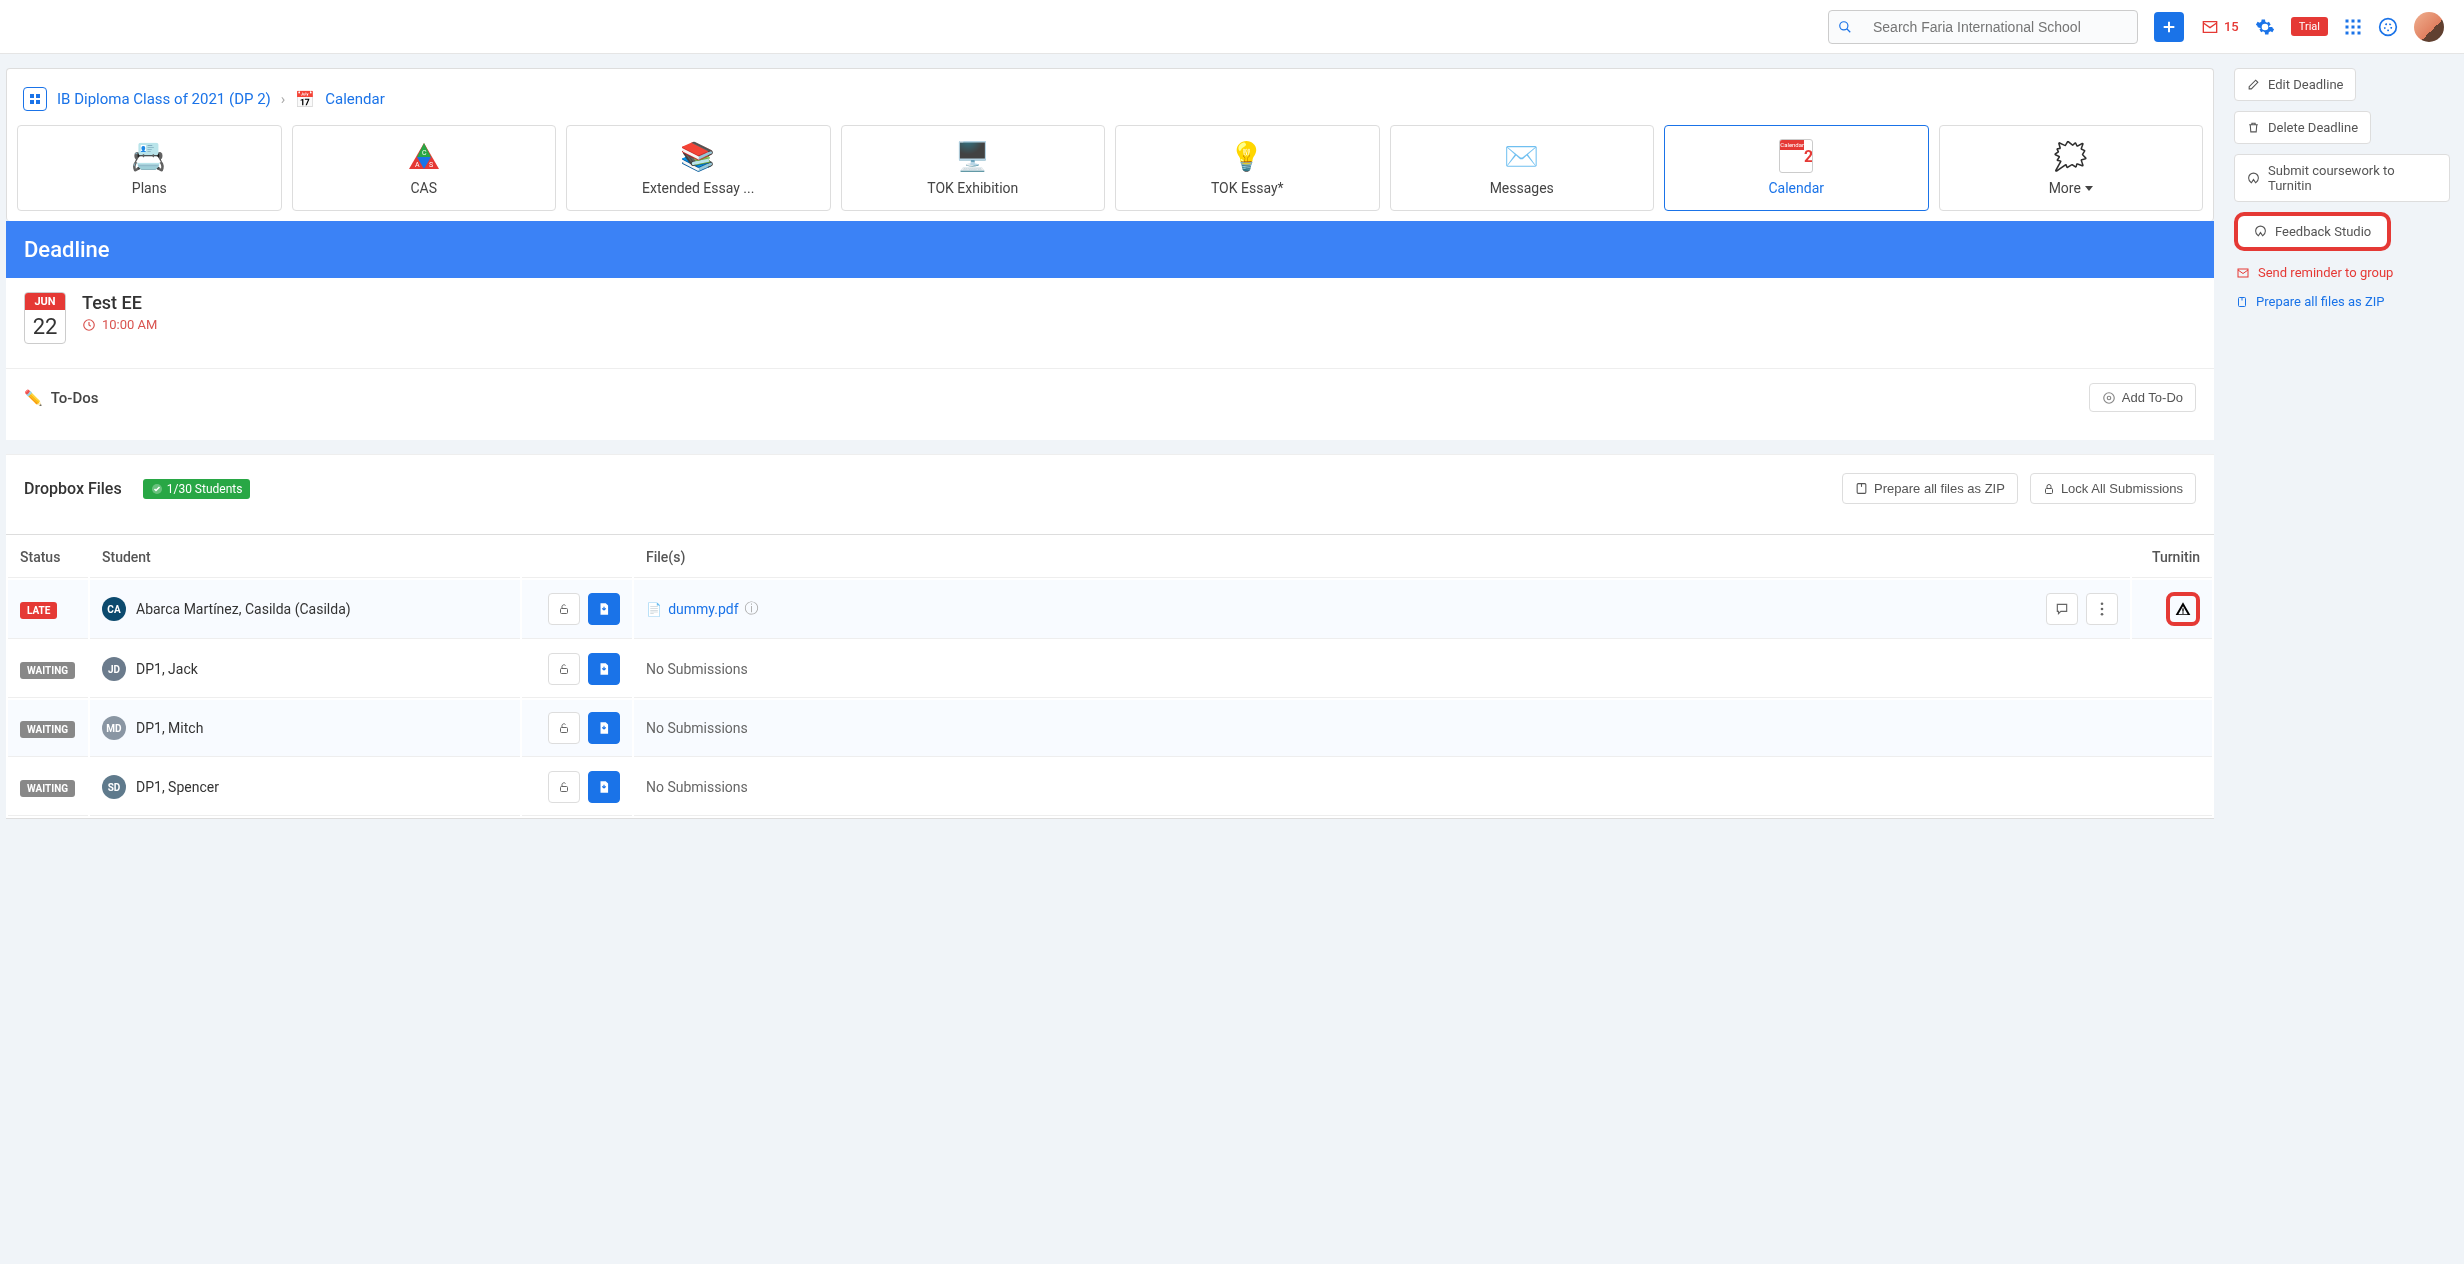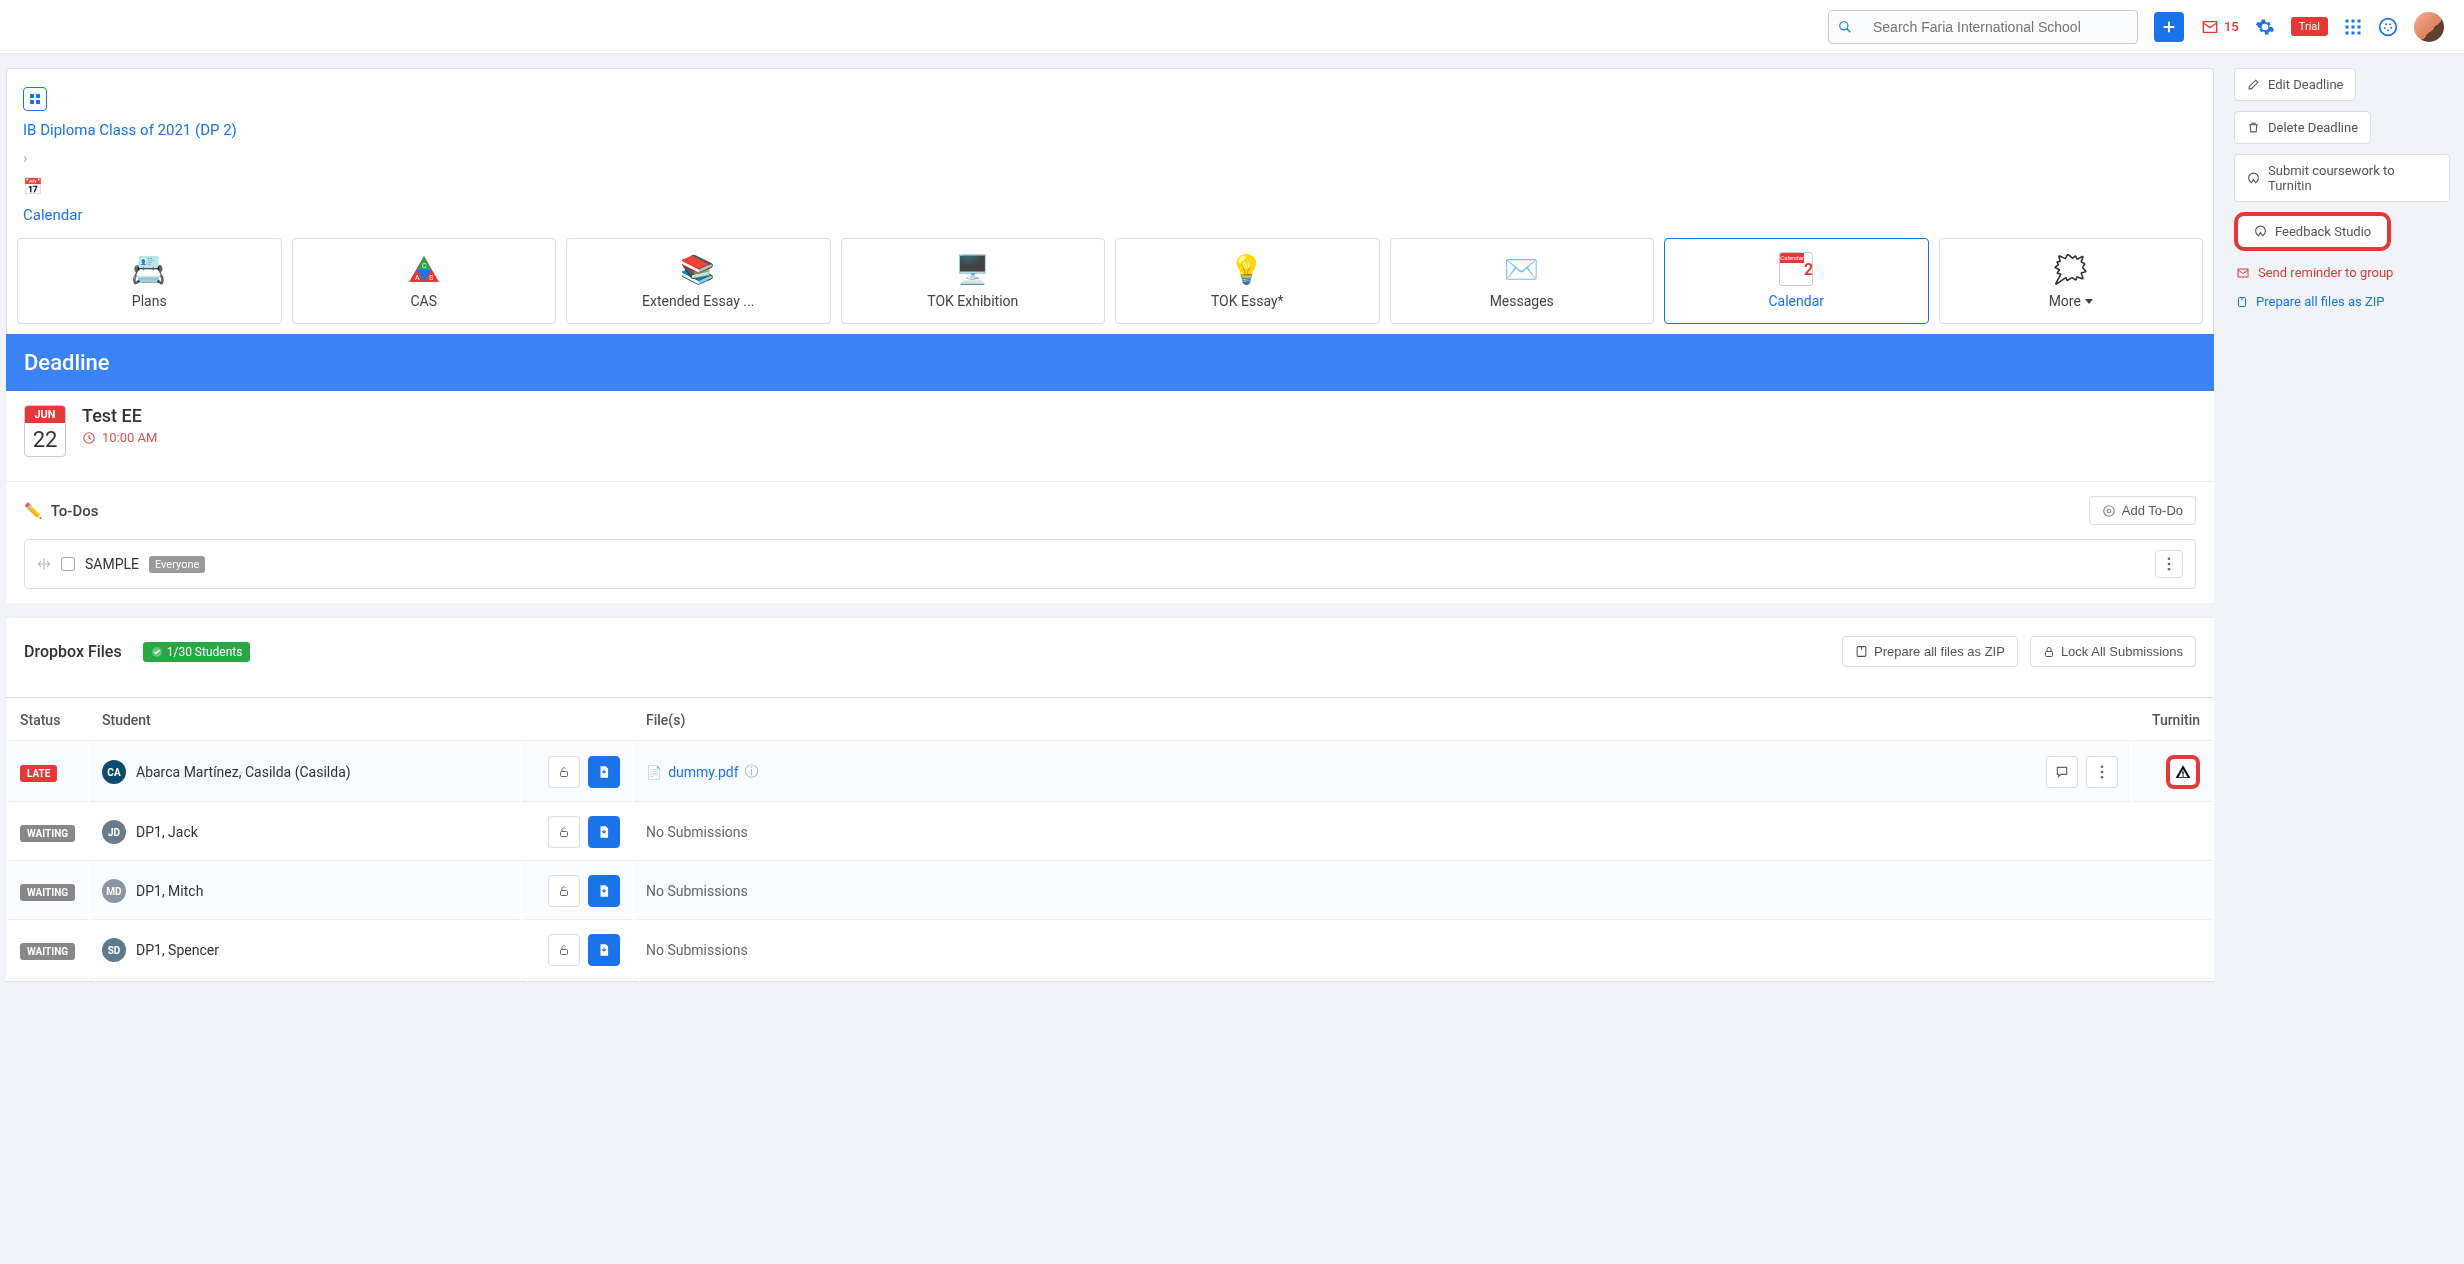--- a/index.html
+++ b/index.html
@@ -20,21 +20,21 @@
 .avatar { width: 30px; height: 30px; border-radius: 50%; background: linear-gradient(135deg,#f0b090,#e08060 60%,#604030 60%); cursor: pointer; }
 
 .page { display: flex; gap: 20px; padding: 14px 14px 0 6px; }
 .main-col { flex: 1; min-width: 0;}
 .side-col { width: 216px; }
 
 .card { background: #fff; border: 1px solid #ddd; border-radius: 4px; }
 
 
 .nav-card { padding: 10px 10px 10px 10px; margin-bottom: 0; border-bottom: none; }
-.breadcrumb { display: flex; gap: 10px; padding: 8px 6px 14px 6px; color: #1a73e8; font-size: 15px; flex-direction: column; }
+.breadcrumb { display: flex; align-items: center; gap: 10px; padding: 8px 6px 14px 6px; color: #1a73e8; font-size: 15px; }
 .bc-dash { width: 24px; height: 24px; border: 1px solid #1a73e8; border-radius: 4px; display:flex; align-items:center; justify-content:center; color:#1a73e8; cursor:pointer; }
 .bc-sep { color: #aaa; }
 .bc-link { color: #1a73e8; cursor: pointer; }
 .bc-calicon { font-size: 16px; }
 
 .tab-row { display: flex; gap: 10px; }
 .tab-tile { flex: 1; height: 86px; border: 1px solid #ddd; border-radius: 4px; background: #fff; display: flex; flex-direction: column; align-items: center; justify-content: center; gap: 8px; cursor: pointer; }
 .tab-tile.active { border: 1px solid #1a73e8; }
 .tab-tile .ticon { font-size: 28px; height: 32px; display:flex; align-items:center; justify-content:center; }
 .tab-tile .tlabel { font-size: 14px; color: #444; display:flex; align-items:center; gap:4px; }
@@ -259,37 +259,20 @@
         <button class="add-todo-btn">
           <span>
               <svg width="14" height="14" viewBox="0 0 24 24" fill="none" stroke="#888" stroke-width="2">
                 <circle cx="12" cy="12" r="9"></circle>
                 <circle cx="12" cy="12" r="3"></circle>
               </svg>
             </span>
           <span>Add To-Do</span>
         </button>
       </div>
-      <div class="todo-row">
-        <span class="drag-handle">
-          <svg width="14" height="14" viewBox="0 0 24 24" fill="none" stroke="currentColor" stroke-width="2">
-              <path d="M12 2v20M2 12h20M7 7l-5 5 5 5M17 7l5 5-5 5"></path>
-            </svg>
-        </span>
-        <span class="todo-check"></span>
-        <span>SAMPLE</span>
-        <span class="everyone-badge">Everyone</span>
-        <span class="todo-more">
-          <svg width="4" height="14" viewBox="0 0 4 16" fill="currentColor">
-              <circle cx="2" cy="2" r="1.5"></circle>
-              <circle cx="2" cy="8" r="1.5"></circle>
-              <circle cx="2" cy="14" r="1.5"></circle>
-            </svg>
-        </span>
-      </div>
     </div>
 
     <div class="dropbox-card">
       <div class="dropbox-head">
         <h3>Dropbox Files</h3>
         <span class="students-badge">
           <span>
               <svg width="12" height="12" viewBox="0 0 24 24" fill="#fff">
                 <circle cx="12" cy="12" r="10" fill="#fff" opacity="0.3"></circle>
                 <path d="M7 12l3 3 7-7" stroke="#fff" stroke-width="3" fill="none"></path>

